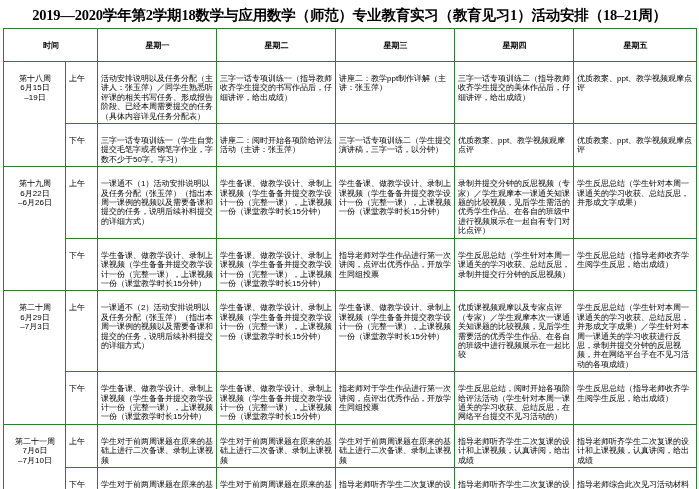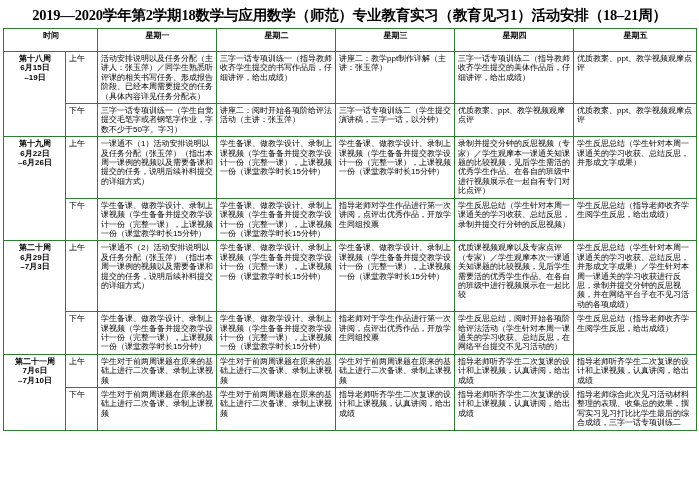--- a/index.html
+++ b/index.html
@@ -32,39 +32,39 @@
   }
   table.sched {
     border-collapse: collapse;
     width: 693px;
     table-layout: fixed;
     border: 1.6px solid #0f5c22;
   }
   table.sched td, table.sched th {
     border: 1px solid #2e7d32;
     vertical-align: top;
-    padding: 2px 2px 2px 3px;
+    padding: 12px 2px 2px 3px;
     font-size: 8px;
     line-height: 9.4px;
     font-family: "Liberation Sans", sans-serif;
     word-break: break-all;
   }
   thead th {
     text-align: center;
     vertical-align: middle;
     font-weight: bold;
     font-size: 11px;
     font-family: "Liberation Serif", serif;
     height: 18px;
     padding: 1px;
   }
   td.week {
     text-align: center;
     vertical-align: middle;
-    font-weight: bold;
+    font-weight: normal;
     font-size: 11px;
     font-family: "Liberation Serif", serif;
     line-height: 13px;
     padding: 1px;
     word-break: keep-all;
   }
   td.ampm {
     text-align: left;
     vertical-align: middle;
     font-size: 11px;

